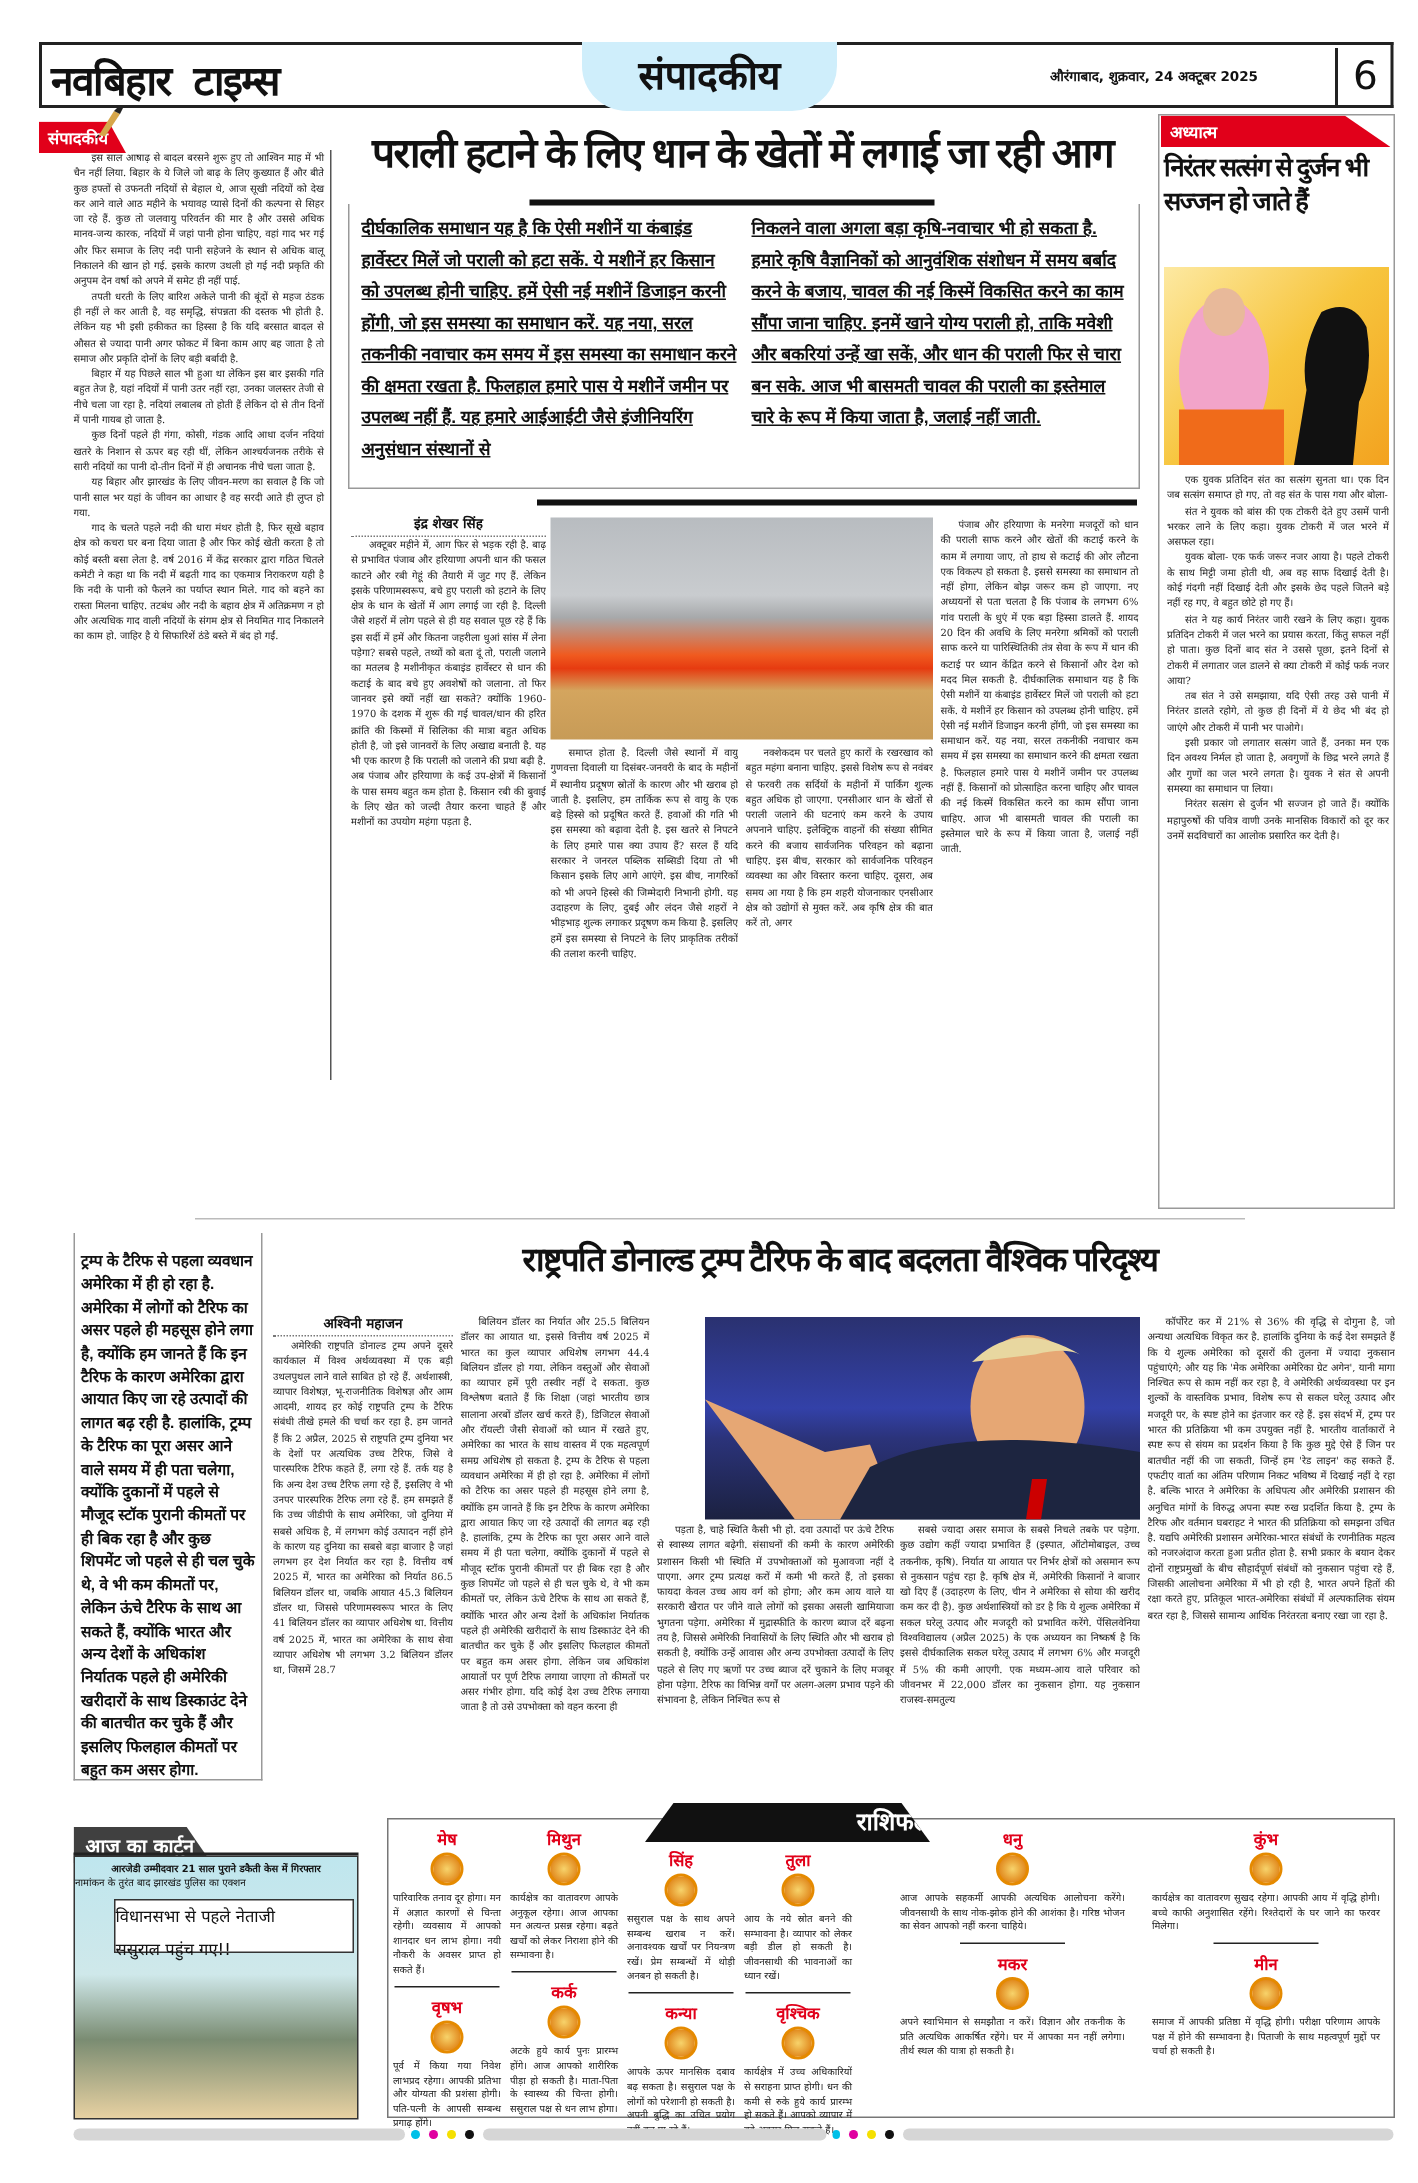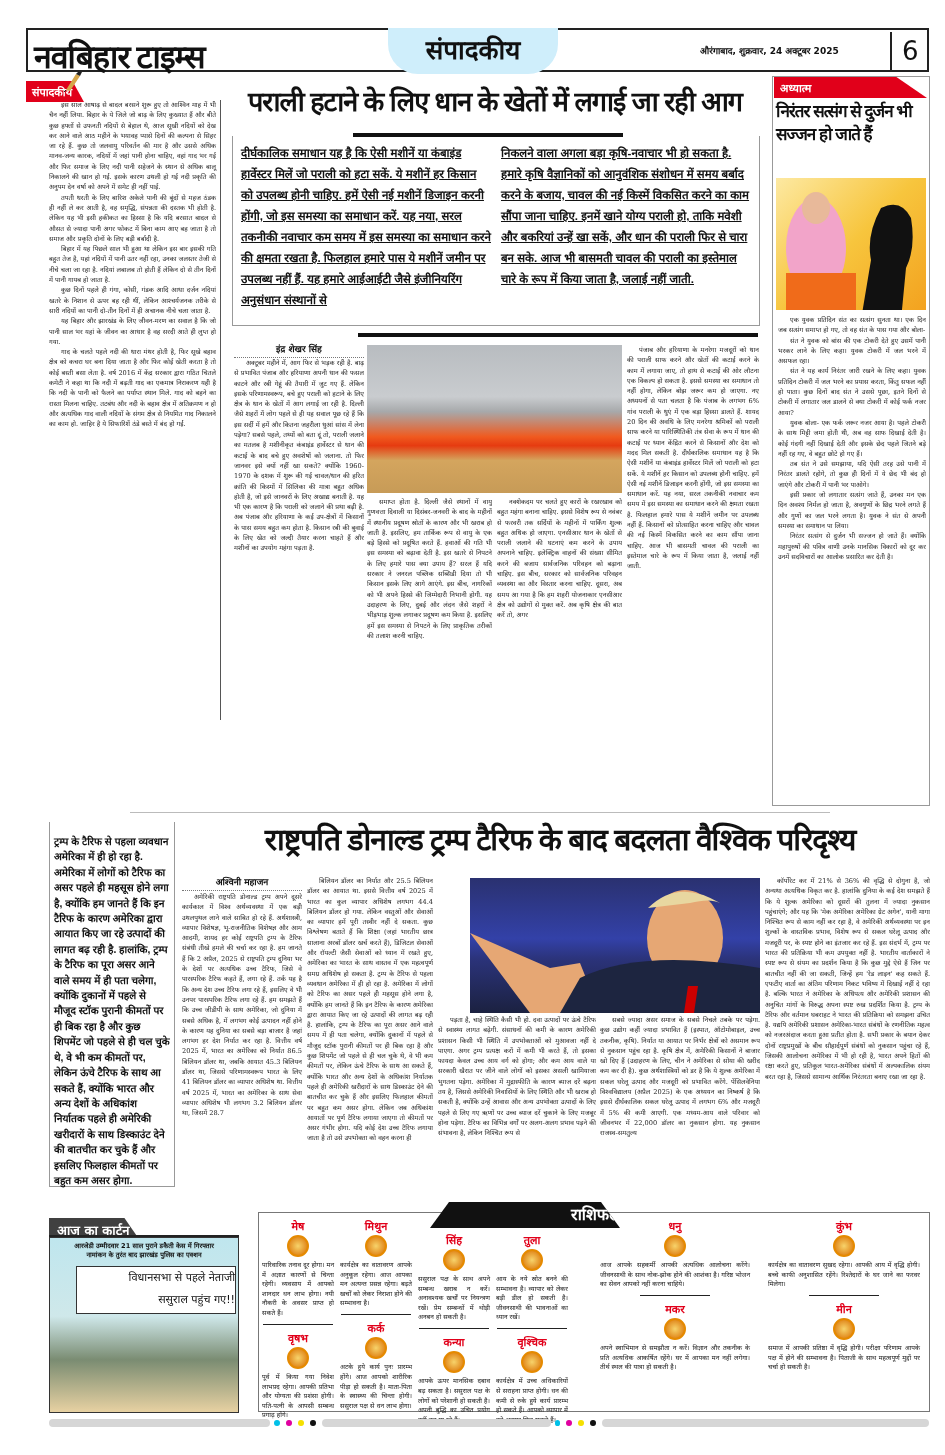--- a/index.html
+++ b/index.html
@@ -1,20 +1,20 @@
 <!DOCTYPE html>
 <html><head>
 <meta charset="utf-8">
 <style>
 *{box-sizing:border-box;margin:0;padding:0}
 body{width:945px;height:1455px;background:#fff;font-family:"DejaVu Sans",sans-serif;color:#111;position:relative;overflow:hidden}
 .abs{position:absolute}
 .masthead{left:26px;top:28px;width:468px;height:44px;border:2px solid #222;border-right:none}
 .masthead-r{left:494px;top:28px;width:435px;height:44px;border:2px solid #222;border-left:none}
-.brand{left:34px;top:34px;font-size:32px;font-weight:bold;letter-spacing:-1px;font-family:Liberation Serif, serif}
+.brand{left:34px;top:34px;font-size:27px;font-weight:bold;letter-spacing:-1px;font-family:Liberation Mono, monospace}
 .pill{left:388px;top:28px;width:170px;height:46px;background:#cfeefb;border-radius:0 0 30px 30px;text-align:center;font-size:26px;font-weight:bold;line-height:44px;font-family:"Liberation Sans",sans-serif}
 .dateline{left:700px;top:44px;font-size:9px;font-weight:bold}
 .pageno{left:890px;top:32px;font-size:26px;border-left:2px solid #222;padding-left:10px;height:38px;line-height:38px}
 .redtag{background:#e1001a;color:#fff;font-weight:bold;font-size:11px;padding:3px 6px;font-family:"Liberation Sans",sans-serif;clip-path:polygon(0 0,80% 0,100% 100%,0 100%)}
 .blacktag{background:#404040;color:#fff;font-weight:bold;font-size:13px;padding:3px 8px;clip-path:polygon(0 0,82% 0,100% 100%,0 100%)}
 .col{font-size:6.6px;line-height:10.3px;text-align:justify;font-family:"DejaVu Serif",serif;color:#222;overflow:hidden}
 .col p{text-indent:12px}
 .h1{font-weight:bold;font-family:"Liberation Sans",sans-serif;letter-spacing:-1px}
 .box{border:1px solid #999}
 .quote{font-family:"Liberation Sans",sans-serif;font-weight:bold;font-size:11.6px;line-height:21px;text-align:left;text-decoration:underline;color:#111}
@@ -88,30 +88,30 @@
   <svg width="150" height="132" viewBox="0 0 150 132">
       <ellipse cx="40" cy="70" rx="30" ry="50" fill="#f2a4c9"></ellipse>
       <rect x="10" y="95" width="70" height="37" fill="#f06b1a"></rect>
       <ellipse cx="40" cy="30" rx="14" ry="16" fill="#e8b99a"></ellipse>
       <path d="M105 30 q20 -10 30 10 q5 30 -5 50 l-5 52 h-40 l10 -60 q-5 -25 10 -52z" fill="#111"></path>
     </svg>
 </div>
 <div class="abs col" style="left:778px;top:315px;width:148px;height:485px">
   <p>एक युवक प्रतिदिन संत का सत्संग सुनता था। एक दिन जब सत्संग समाप्त हो गए, तो वह संत के पास गया और बोला-</p>
   <p>संत ने युवक को बांस की एक टोकरी देते हुए उसमें पानी भरकर लाने के लिए कहा। युवक टोकरी में जल भरने में असफल रहा।</p>
+  <p>युवक बोला- एक फर्क जरूर नजर आया है। पहले टोकरी के साथ मिट्टी जमा होती थी, अब वह साफ दिखाई देती है। कोई गंदगी नहीं दिखाई देती और इसके छेद पहले जितने बड़े नहीं रह गए, वे बहुत छोटे हो गए हैं।</p>
   <p>संत ने यह कार्य निरंतर जारी रखने के लिए कहा। युवक प्रतिदिन टोकरी में जल भरने का प्रयास करता, किंतु सफल नहीं हो पाता। कुछ दिनों बाद संत ने उससे पूछा, इतने दिनों से टोकरी में लगातार जल डालने से क्या टोकरी में कोई फर्क नजर आया?</p>
-  <p>युवक बोला- एक फर्क जरूर नजर आया है। पहले टोकरी के साथ मिट्टी जमा होती थी, अब वह साफ दिखाई देती है। कोई गंदगी नहीं दिखाई देती और इसके छेद पहले जितने बड़े नहीं रह गए, वे बहुत छोटे हो गए हैं।</p>
   <p>तब संत ने उसे समझाया, यदि ऐसी तरह उसे पानी में निरंतर डालते रहोगे, तो कुछ ही दिनों में ये छेद भी बंद हो जाएंगे और टोकरी में पानी भर पाओगे।</p>
   <p>इसी प्रकार जो लगातार सत्संग जाते हैं, उनका मन एक दिन अवश्य निर्मल हो जाता है, अवगुणों के छिद्र भरने लगते हैं और गुणों का जल भरने लगता है। युवक ने संत से अपनी समस्या का समाधान पा लिया।</p>
   <p>निरंतर सत्संग से दुर्जन भी सज्जन हो जाते हैं। क्योंकि महापुरुषों की पवित्र वाणी उनके मानसिक विकारों को दूर कर उनमें सदविचारों का आलोक प्रसारित कर देती है।</p>
 </div>
 
 <div class="abs" style="left:130px;top:812px;width:700px;height:1px;background:#bbb"></div>
 
-<div class="abs h1" style="left:180px;top:818px;width:760px;font-size:30px;line-height:44px;text-align:center">राष्ट्रपति डोनाल्ड ट्रम्प टैरिफ के बाद बदलता वैश्विक परिदृश्य</div>
+<div class="abs h1" style="left:180px;top:818px;width:760px;font-size:22px;line-height:44px;text-align:center">राष्ट्रपति डोनाल्ड ट्रम्प टैरिफ के बाद बदलता वैश्विक परिदृश्य</div>
 <div class="abs box" style="left:49px;top:822px;width:126px;height:365px;border-top:none">
   <div class="quote" style="text-decoration:none;font-size:10.3px;line-height:15.4px;padding:12px 4px">ट्रम्प के टैरिफ से पहला व्यवधान अमेरिका में ही हो रहा है. अमेरिका में लोगों को टैरिफ का असर पहले ही महसूस होने लगा है, क्योंकि हम जानते हैं कि इन टैरिफ के कारण अमेरिका द्वारा आयात किए जा रहे उत्पादों की लागत बढ़ रही है. हालांकि, ट्रम्प के टैरिफ का पूरा असर आने वाले समय में ही पता चलेगा, क्योंकि दुकानों में पहले से मौजूद स्टॉक पुरानी कीमतों पर ही बिक रहा है और कुछ शिपमेंट जो पहले से ही चल चुके थे, वे भी कम कीमतों पर, लेकिन ऊंचे टैरिफ के साथ आ सकते हैं, क्योंकि भारत और अन्य देशों के अधिकांश निर्यातक पहले ही अमेरिकी खरीदारों के साथ डिस्काउंट देने की बातचीत कर चुके हैं और इसलिए फिलहाल कीमतों पर बहुत कम असर होगा.</div>
 </div>
 <div class="abs" style="left:182px;top:875px;width:120px;text-align:center;font-weight:bold;font-size:9px;border-bottom:1px dotted #777;padding-bottom:2px">अश्विनी महाजन</div>
 <div class="abs col" style="left:182px;top:892px;width:120px;height:312px">
     <p>अमेरिकी राष्ट्रपति डोनाल्ड ट्रम्प अपने दूसरे कार्यकाल में विश्व अर्थव्यवस्था में एक बड़ी उथलपुथल लाने वाले साबित हो रहे हैं. अर्थशास्त्री, व्यापार विशेषज्ञ, भू-राजनीतिक विशेषज्ञ और आम आदमी, शायद हर कोई राष्ट्रपति ट्रम्प के टैरिफ संबंधी तीखे हमले की चर्चा कर रहा है. हम जानते हैं कि 2 अप्रैल, 2025 से राष्ट्रपति ट्रम्प दुनिया भर के देशों पर अत्यधिक उच्च टैरिफ, जिसे वे पारस्परिक टैरिफ कहते हैं, लगा रहे हैं. तर्क यह है कि अन्य देश उच्च टैरिफ लगा रहे हैं, इसलिए वे भी उनपर पारस्परिक टैरिफ लगा रहे हैं. हम समझते हैं कि उच्च जीडीपी के साथ अमेरिका, जो दुनिया में सबसे अधिक है, में लगभग कोई उत्पादन नहीं होने के कारण यह दुनिया का सबसे बड़ा बाजार है जहां लगभग हर देश निर्यात कर रहा है. वित्तीय वर्ष 2025 में, भारत का अमेरिका को निर्यात 86.5 बिलियन डॉलर था, जबकि आयात 45.3 बिलियन डॉलर था, जिससे परिणामस्वरूप भारत के लिए 41 बिलियन डॉलर का व्यापार अधिशेष था. वित्तीय वर्ष 2025 में, भारत का अमेरिका के साथ सेवा व्यापार अधिशेष भी लगभग 3.2 बिलियन डॉलर था, जिसमें 28.7</p>
   </div>
 <div class="abs col" style="left:307px;top:876px;width:126px;height:328px">
     <p>बिलियन डॉलर का निर्यात और 25.5 बिलियन डॉलर का आयात था. इससे वित्तीय वर्ष 2025 में भारत का कुल व्यापार अधिशेष लगभग 44.4 बिलियन डॉलर हो गया. लेकिन वस्तुओं और सेवाओं का व्यापार हमें पूरी तस्वीर नहीं दे सकता. कुछ विश्लेषण बताते हैं कि शिक्षा (जहां भारतीय छात्र सालाना अरबों डॉलर खर्च करते हैं), डिजिटल सेवाओं और रॉयल्टी जैसी सेवाओं को ध्यान में रखते हुए, अमेरिका का भारत के साथ वास्तव में एक महत्वपूर्ण समग्र अधिशेष हो सकता है. ट्रम्प के टैरिफ से पहला व्यवधान अमेरिका में ही हो रहा है. अमेरिका में लोगों को टैरिफ का असर पहले ही महसूस होने लगा है, क्योंकि हम जानते हैं कि इन टैरिफ के कारण अमेरिका द्वारा आयात किए जा रहे उत्पादों की लागत बढ़ रही है. हालांकि, ट्रम्प के टैरिफ का पूरा असर आने वाले समय में ही पता चलेगा, क्योंकि दुकानों में पहले से मौजूद स्टॉक पुरानी कीमतों पर ही बिक रहा है और कुछ शिपमेंट जो पहले से ही चल चुके थे, वे भी कम कीमतों पर, लेकिन ऊंचे टैरिफ के साथ आ सकते हैं, क्योंकि भारत और अन्य देशों के अधिकांश निर्यातक पहले ही अमेरिकी खरीदारों के साथ डिस्काउंट देने की बातचीत कर चुके हैं और इसलिए फिलहाल कीमतों पर बहुत कम असर होगा. लेकिन जब अधिकांश आयातों पर पूर्ण टैरिफ लगाया जाएगा तो कीमतों पर असर गंभीर होगा. यदि कोई देश उच्च टैरिफ लगाया जाता है तो उसे उपभोक्ता को वहन करना ही</p>
   </div>
@@ -131,22 +131,22 @@
     <p>सबसे ज्यादा असर समाज के सबसे निचले तबके पर पड़ेगा. कुछ उद्योग कहीं ज्यादा प्रभावित हैं (इस्पात, ऑटोमोबाइल, उच्च तकनीक, कृषि). निर्यात या आयात पर निर्भर क्षेत्रों को असमान रूप से नुकसान पहुंच रहा है. कृषि क्षेत्र में, अमेरिकी किसानों ने बाजार खो दिए हैं (उदाहरण के लिए, चीन ने अमेरिका से सोया की खरीद कम कर दी है). कुछ अर्थशास्त्रियों को डर है कि ये शुल्क अमेरिका में सकल घरेलू उत्पाद और मजदूरी को प्रभावित करेंगे. पेंसिलवेनिया विश्वविद्यालय (अप्रैल 2025) के एक अध्ययन का निष्कर्ष है कि इससे दीर्घकालिक सकल घरेलू उत्पाद में लगभग 6% और मजदूरी में 5% की कमी आएगी. एक मध्यम-आय वाले परिवार को जीवनभर में 22,000 डॉलर का नुकसान होगा. यह नुकसान राजस्व-समतुल्य</p>
   </div>
 <div class="abs col" style="left:765px;top:876px;width:165px;height:328px">
     <p>कॉर्पोरेट कर में 21% से 36% की वृद्धि से दोगुना है, जो अन्यथा अत्यधिक विकृत कर है. हालांकि दुनिया के कई देश समझते हैं कि ये शुल्क अमेरिका को दूसरों की तुलना में ज्यादा नुकसान पहुंचाएंगे; और यह कि 'मेक अमेरिका अमेरिका ग्रेट अगेन', यानी मागा निश्चित रूप से काम नहीं कर रहा है, वे अमेरिकी अर्थव्यवस्था पर इन शुल्कों के वास्तविक प्रभाव, विशेष रूप से सकल घरेलू उत्पाद और मजदूरी पर, के स्पष्ट होने का इंतजार कर रहे हैं. इस संदर्भ में, ट्रम्प पर भारत की प्रतिक्रिया भी कम उपयुक्त नहीं है. भारतीय वार्ताकारों ने स्पष्ट रूप से संयम का प्रदर्शन किया है कि कुछ मुद्दे ऐसे हैं जिन पर बातचीत नहीं की जा सकती, जिन्हें हम 'रेड लाइन' कह सकते हैं. एफटीए वार्ता का अंतिम परिणाम निकट भविष्य में दिखाई नहीं दे रहा है. बल्कि भारत ने अमेरिका के अधिपत्य और अमेरिकी प्रशासन की अनुचित मांगों के विरुद्ध अपना स्पष्ट रुख प्रदर्शित किया है. ट्रम्प के टैरिफ और वर्तमान घबराहट ने भारत की प्रतिक्रिया को समझना उचित है. यद्यपि अमेरिकी प्रशासन अमेरिका-भारत संबंधों के रणनीतिक महत्व को नजरअंदाज करता हुआ प्रतीत होता है. सभी प्रकार के बयान देकर दोनों राष्ट्रप्रमुखों के बीच सौहार्दपूर्ण संबंधों को नुकसान पहुंचा रहे हैं, जिसकी आलोचना अमेरिका में भी हो रही है, भारत अपने हितों की रक्षा करते हुए, प्रतिकूल भारत-अमेरिका संबंधों में अल्पकालिक संयम बरत रहा है, जिससे सामान्य आर्थिक निरंतरता बनाए रखा जा रहा है.</p>
   </div>
 
 <div class="abs blacktag" style="left:49px;top:1218px;width:92px">आज का कार्टून</div>
 <div class="abs" style="left:49px;top:1235px;width:190px;height:2px;background:#222"></div>
 <div class="abs box img-cartoon" style="left:49px;top:1237px;width:190px;height:176px;border-color:#333">
   <div style="font-size:6.6px;text-align:center;font-weight:bold;padding-top:3px">आरजेडी उम्मीदवार 21 साल पुराने डकैती केस में गिरफ्तार</div>
-  <div style="font-size:6.6px;text-align:center;font-weight:bold">नामांकन के तुरंत बाद झारखंड पुलिस का एक्शन</div>
-  <div class="abs" style="left:26px;top:28px;width:160px;height:48px;background:#fff;border:1px solid #333;font-size:11px;text-align:right;line-height:22px">
+  <div style="font-size:6.6px;font-weight:normal">नामांकन के तुरंत बाद झारखंड पुलिस का एक्शन</div>
+  <div class="abs" style="left:26px;top:28px;width:160px;height:36px;background:#fff;border:1px solid #333;font-size:11px;text-align:left;line-height:22px">
     <div>विधानसभा से पहले नेताजी</div>
     <div>ससुराल पहुंच गए!!</div>
   </div>
 </div>
 
 <div class="abs" style="left:258px;top:1212px;width:672px;height:200px;border:1px solid #777"></div>
 <div class="abs" style="left:430px;top:1202px;width:190px;height:26px;background:#111;color:#fff;text-align:right;font-weight:bold;font-size:16px;line-height:26px;clip-path:polygon(10% 0,90% 0,100% 100%,0 100%)">राशिफल</div>
 
 <div class="abs" style="left:262px;top:1218px;width:72px">
   <div class="rashi-name">मेष</div>

